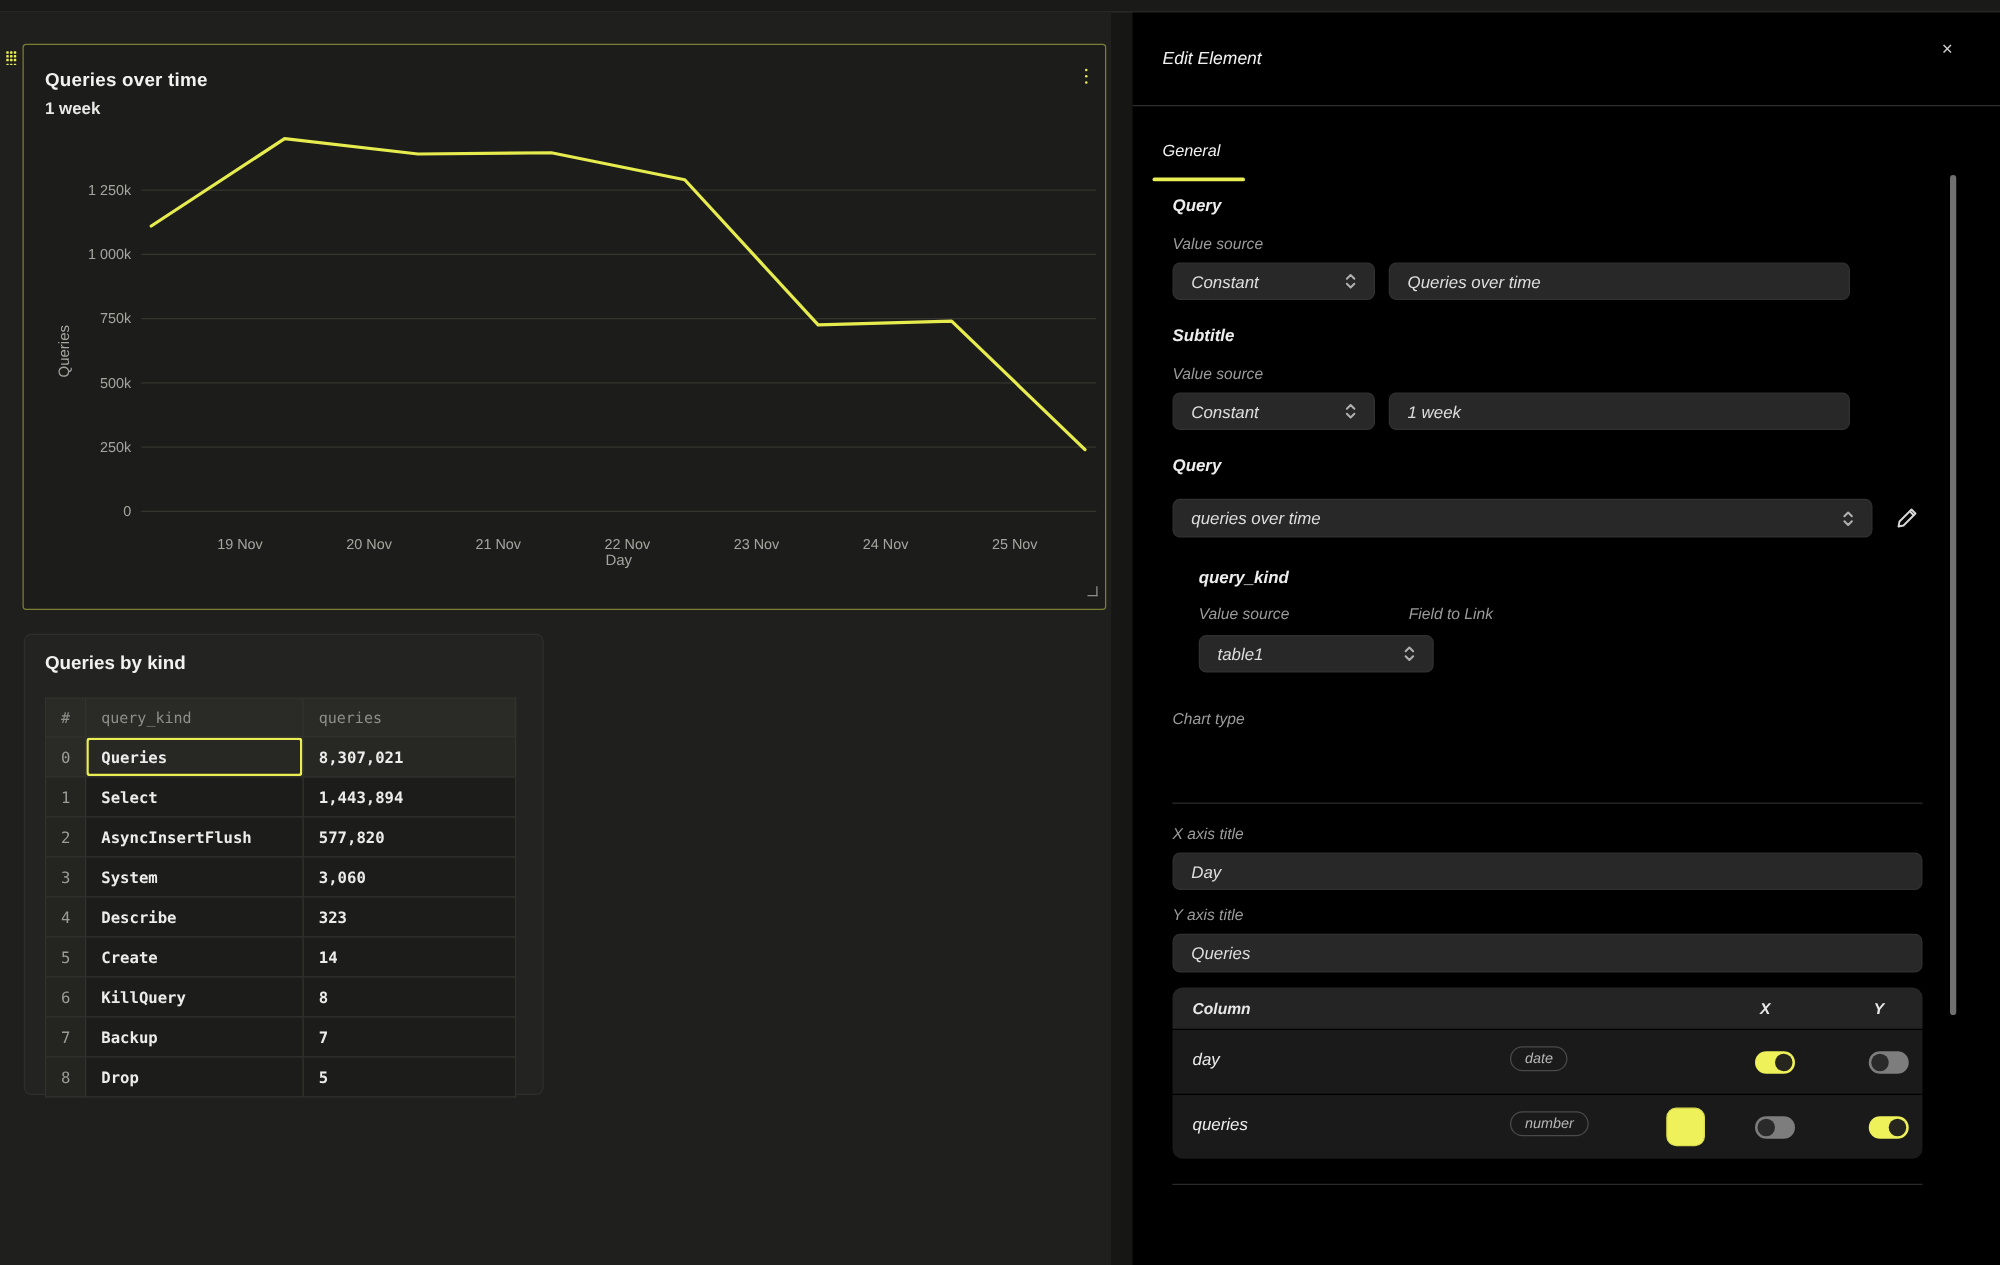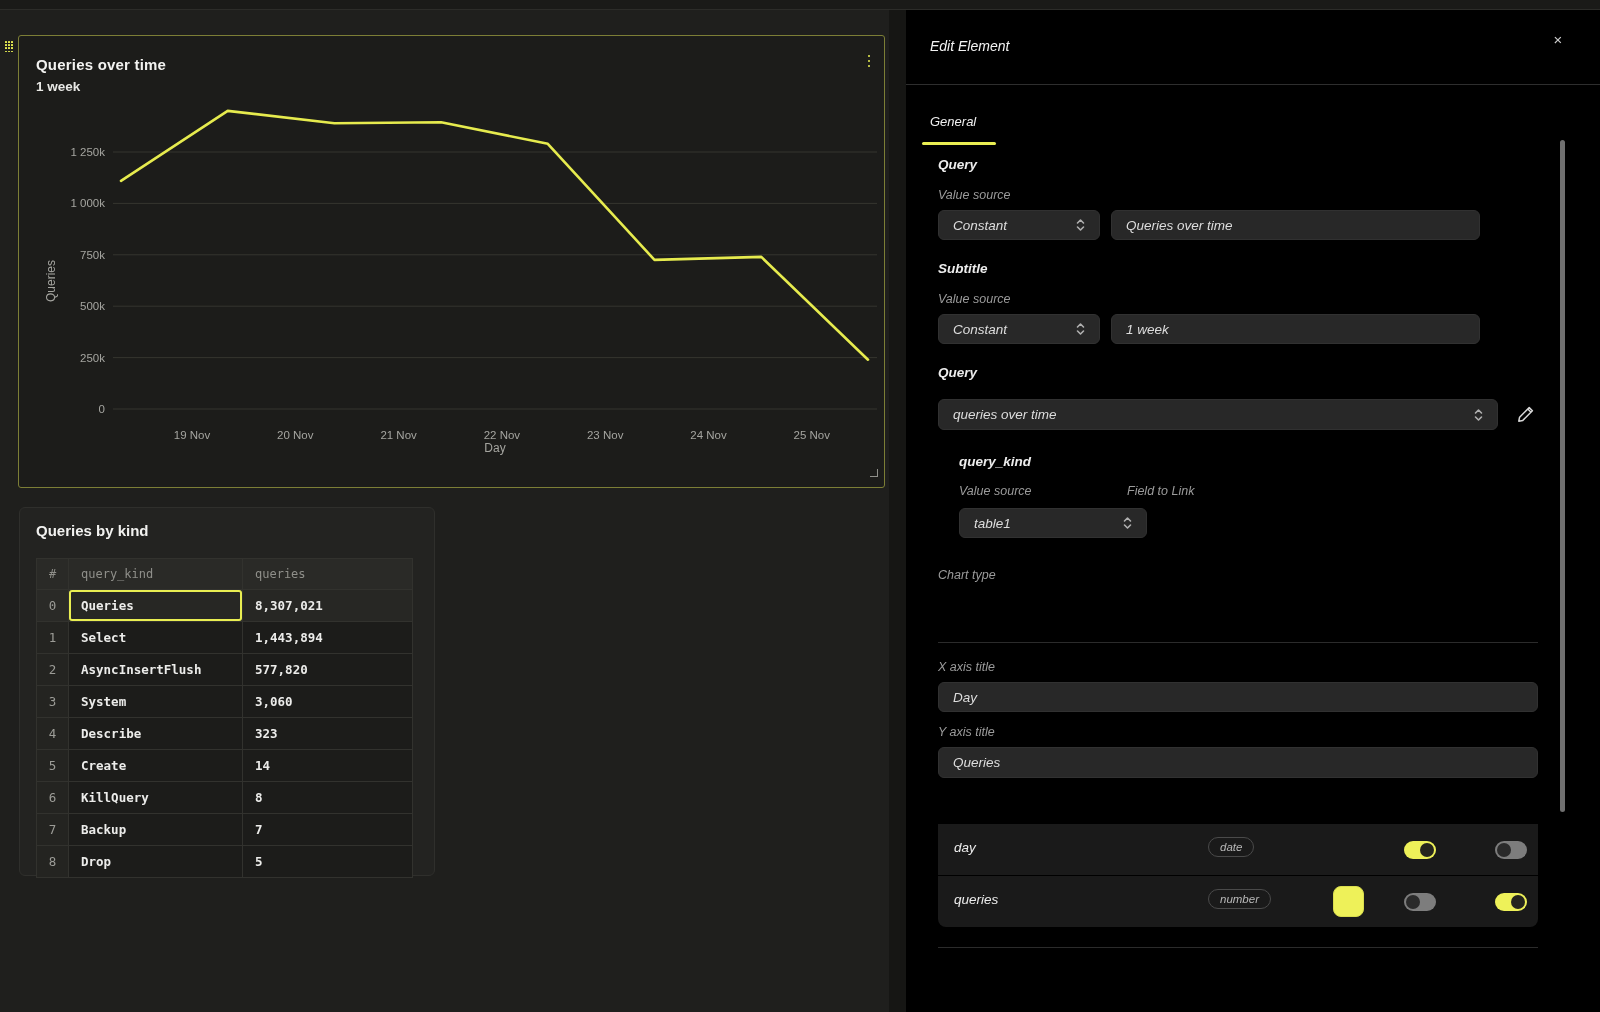--- a/index.html
+++ b/index.html
@@ -274,20 +274,25 @@
 
   <div class="field-label abs" style="left:32px; top:650px">X axis title</div>
   <div class="control abs" style="left:32px; top:672px; width:600px; height:30px">
     <span>Day</span>
   </div>
   <div class="field-label abs" style="left:32px; top:715px">Y axis title</div>
   <div class="control abs" style="left:32px; top:737px; width:600px; height:31px">
     <span>Queries</span>
   </div>
 
+  <div class="colhead abs">
+    <span style="margin-left:16px">Column</span>
+    <span class="abs" style="left:470px">X</span>
+    <span class="abs" style="left:561px">Y</span>
+  </div>
   <div id="colrows">
       <div class="colrow abs" style="top: 814px;">
         <span class="rowname">day</span>
         <span class="badge">date</span>
         <span class="toggle tx on">
           <span class="knob"></span>
         </span>
         <span class="toggle ty off">
           <span class="knob"></span>
         </span>

